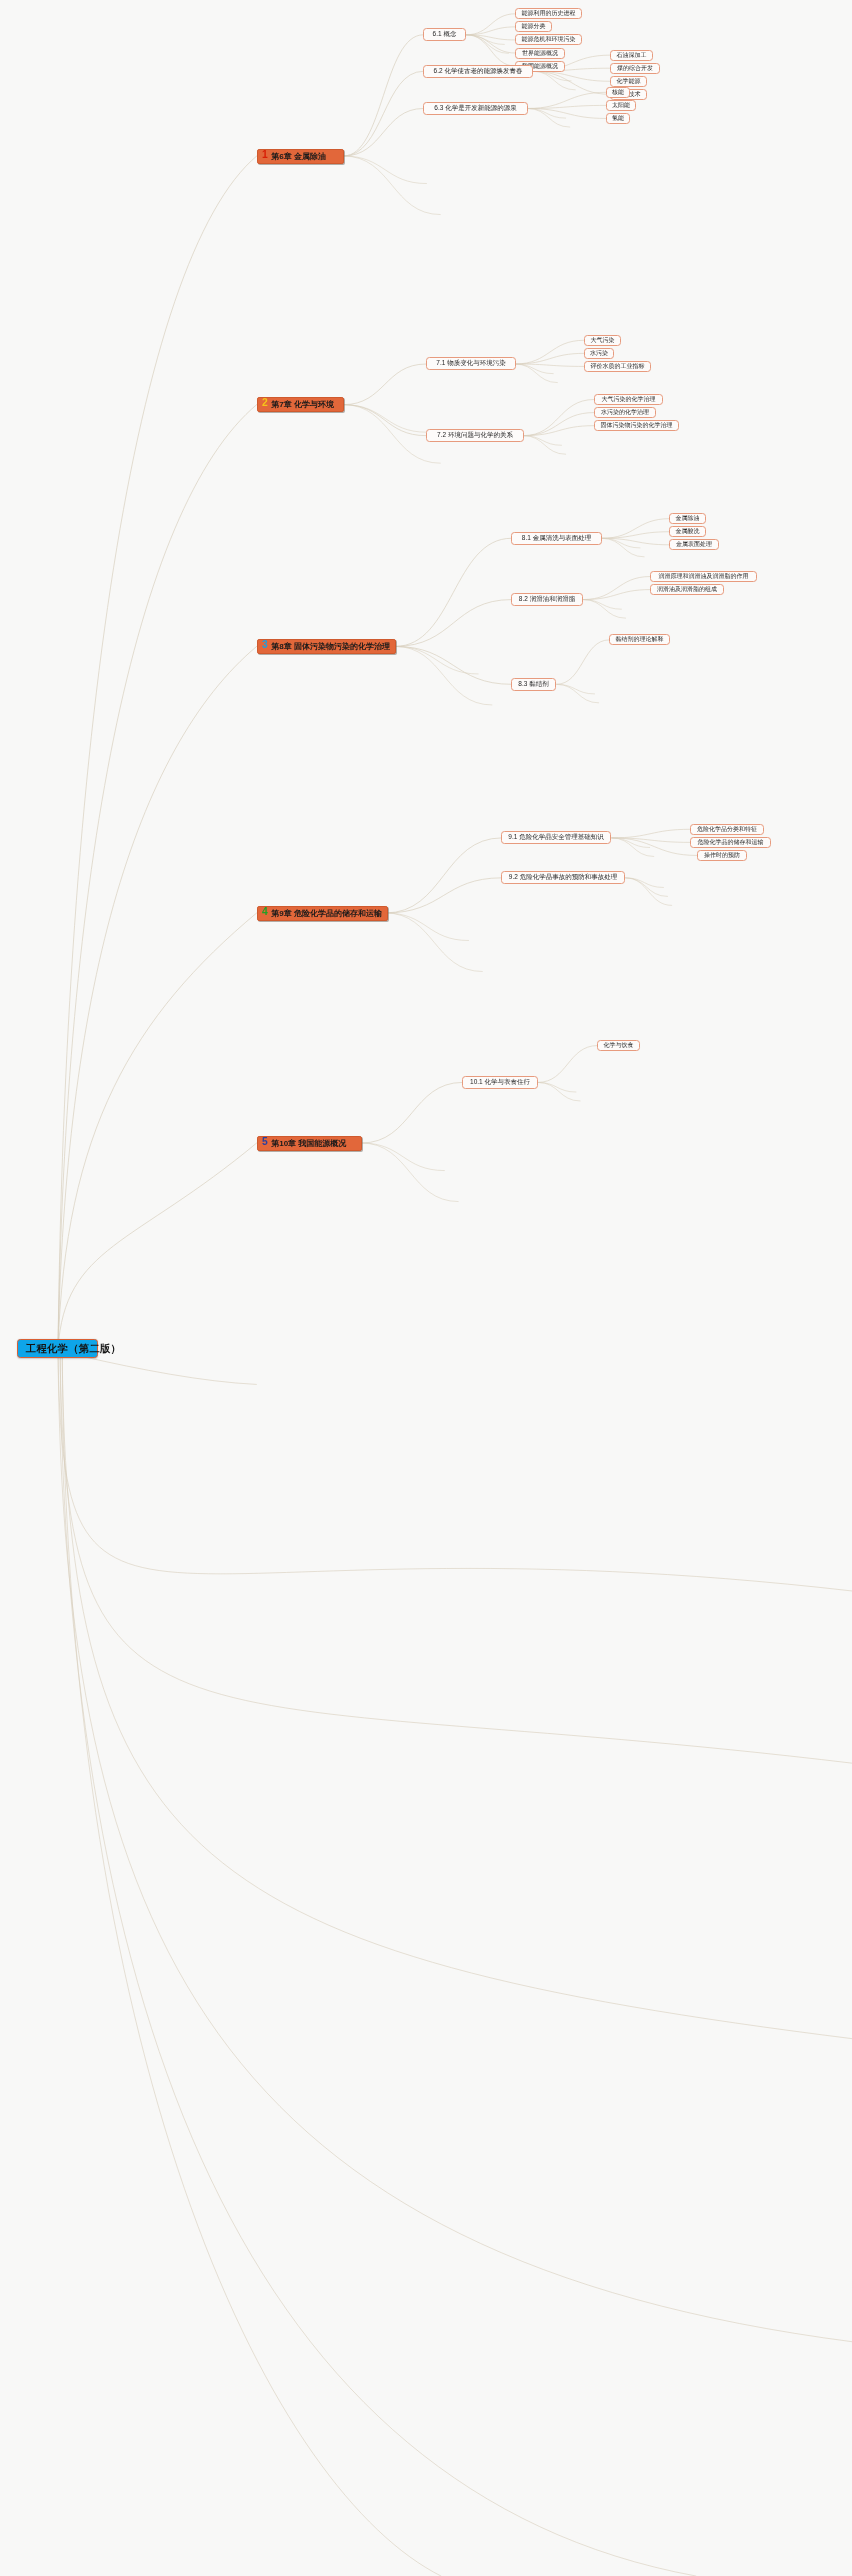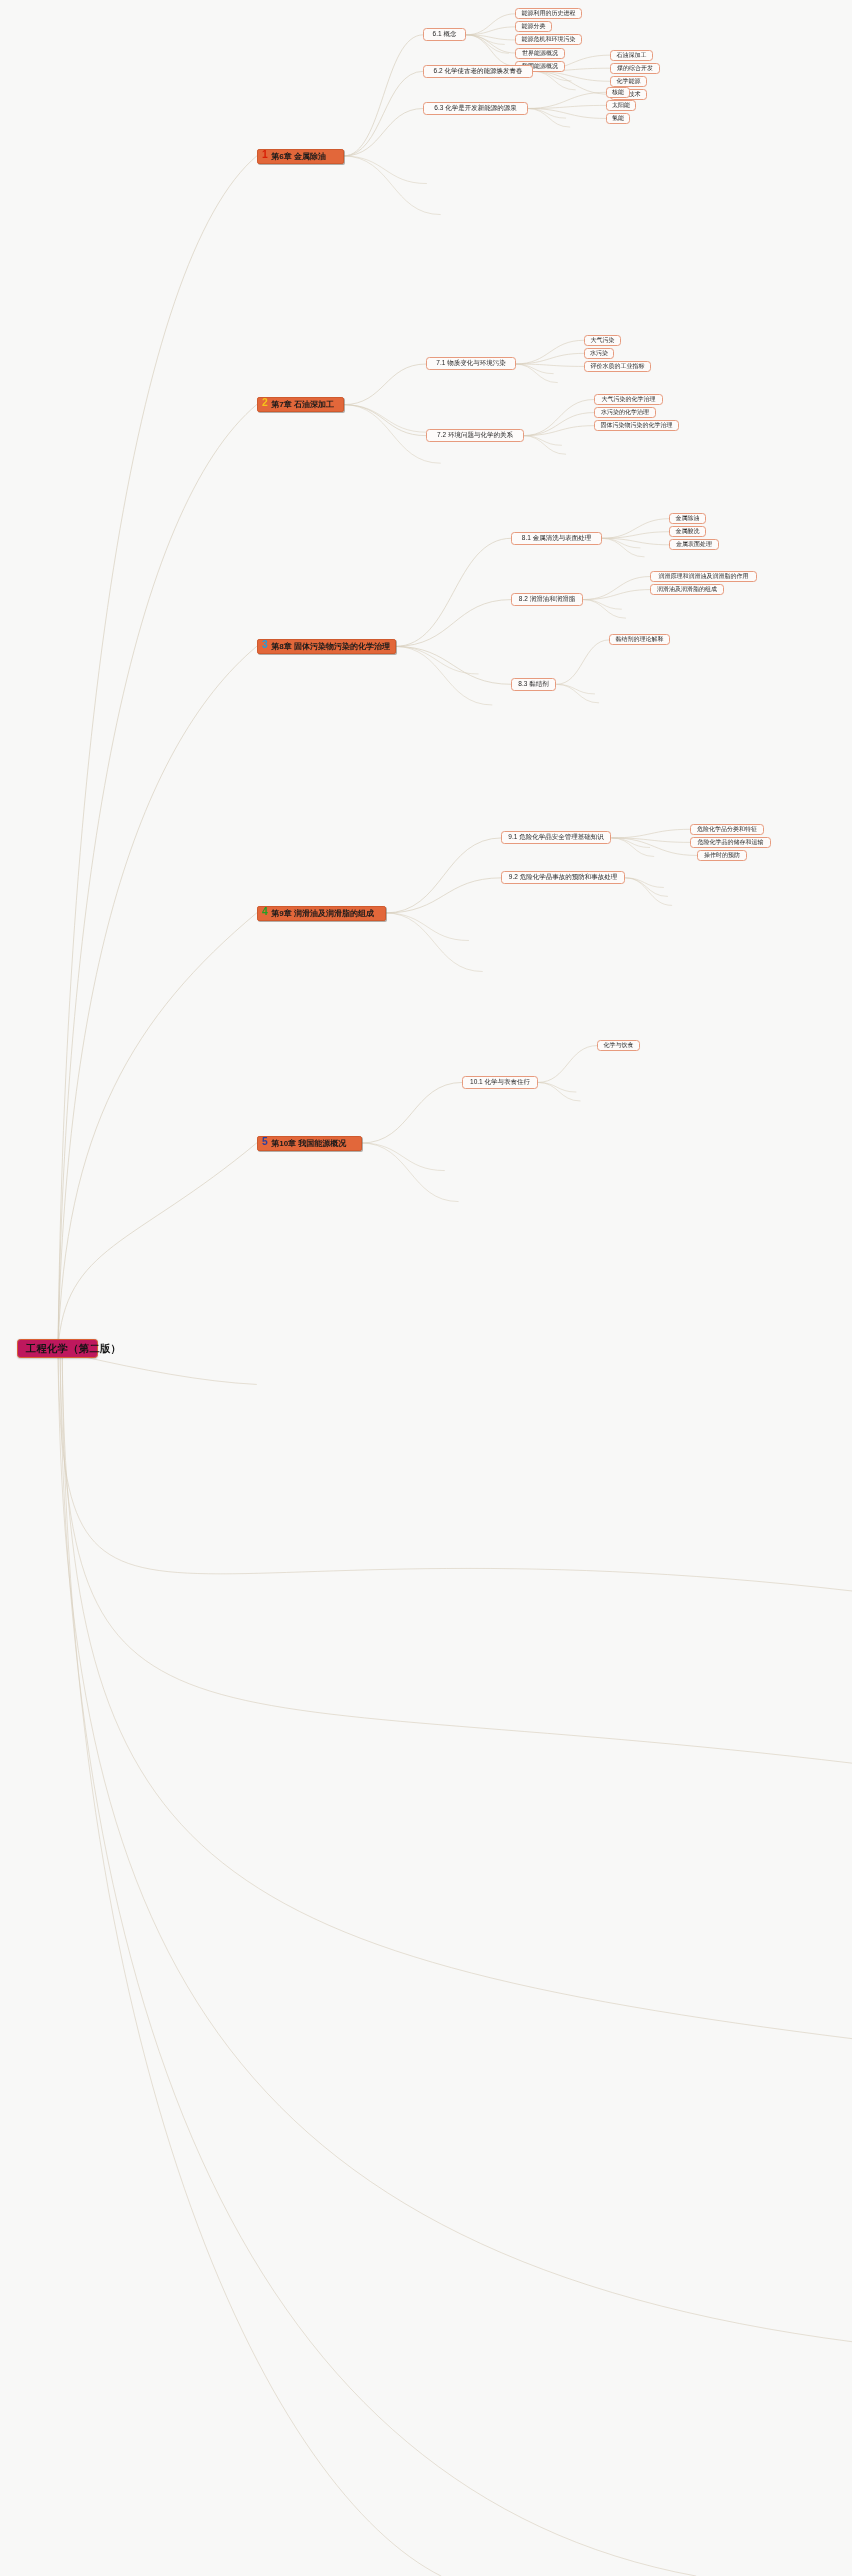--- a/index.html
+++ b/index.html
@@ -8,21 +8,21 @@
     background:#f8f8f7;
     font-family:"Liberation Sans","DejaVu Sans",sans-serif;
     position:relative;overflow:hidden;
   }
   #canvas{position:absolute;inset:0;width:853px;height:2576px;}
   svg#wires{position:absolute;left:0;top:0;width:853px;height:2576px;pointer-events:none;}
   .node{position:absolute;box-sizing:border-box;white-space:nowrap;display:flex;align-items:center;}
 
   
   .root{
-    background:#be185d;
+    background:#0ea5e9;
     border:0.7px solid #d95f33;
     border-radius:3.4px;
     color:#141414;
     font-size:10.3px;
     font-weight:bold;
     letter-spacing:0.3px;
     padding:0 8.3px;
     height:19px;
     box-shadow:0 0.7px 1.4px rgba(0,0,0,.18);
   }
@@ -209,21 +209,21 @@
       <span>核能</span>
     </div>
     <div class="node lvl3" style="left: 606px; top: 100px; min-width: 30px;">
       <span>太阳能</span>
     </div>
     <div class="node lvl3" style="left: 606px; top: 113px; min-width: 24px;">
       <span>氢能</span>
     </div>
     <div class="node chapter" style="left: 257px; top: 397px; min-width: 87px;">
       <span class="num" style="color: rgb(245, 197, 24);">2</span>
-      <span>第7章 石油深加工</span>
+      <span>第7章 化学与环境</span>
     </div>
     <div class="node lvl2" style="left: 426px; top: 357px; min-width: 90px;">
       <span>7.1 物质变化与环境污染</span>
     </div>
     <div class="node lvl3" style="left: 584px; top: 335px; min-width: 37px;">
       <span>大气污染</span>
     </div>
     <div class="node lvl3" style="left: 584px; top: 348px; min-width: 30px;">
       <span>水污染</span>
     </div>
@@ -268,21 +268,21 @@
       <span>润滑油及润滑脂的组成</span>
     </div>
     <div class="node lvl2" style="left: 511px; top: 678px; min-width: 45px;">
       <span>8.3 黏结剂</span>
     </div>
     <div class="node lvl3" style="left: 609px; top: 634px; min-width: 61px;">
       <span>黏结剂的理论解释</span>
     </div>
     <div class="node chapter" style="left: 257px; top: 906px; min-width: 129px;">
       <span class="num" style="color: rgb(34, 160, 38);">4</span>
-      <span>第9章 润滑油及润滑脂的组成</span>
+      <span>第9章 危险化学品的储存和运输</span>
     </div>
     <div class="node lvl2" style="left: 501px; top: 831px; min-width: 110px;">
       <span>9.1 危险化学品安全管理基础知识</span>
     </div>
     <div class="node lvl3" style="left: 690px; top: 824px; min-width: 74px;">
       <span>危险化学品分类和特征</span>
     </div>
     <div class="node lvl3" style="left: 690px; top: 837px; min-width: 81px;">
       <span>危险化学品的储存和运输</span>
     </div>

